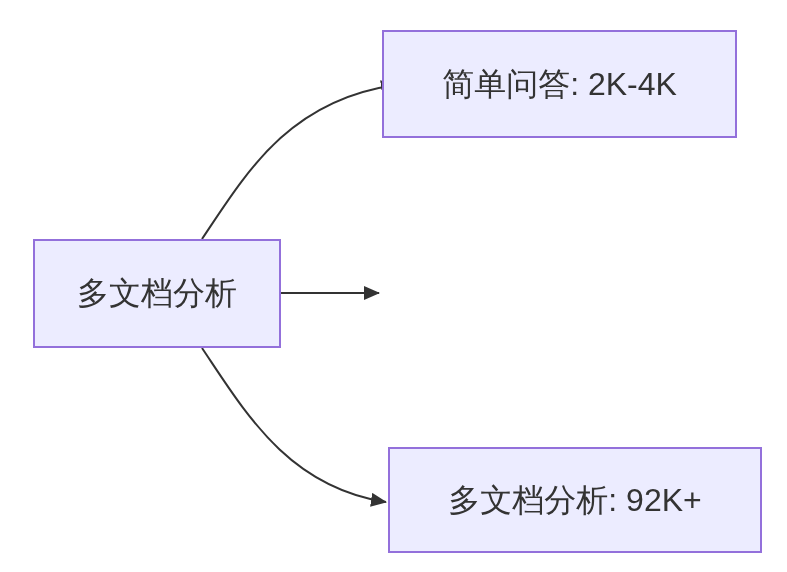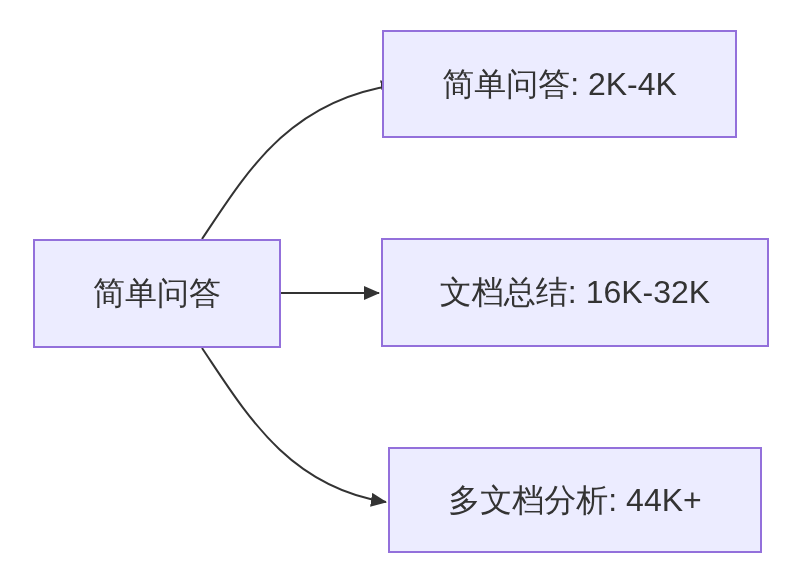--- a/index.html
+++ b/index.html
@@ -59,28 +59,25 @@
       <marker id="arrow" viewBox="0 0 16 14" refX="15" refY="7" markerWidth="16" markerHeight="14" orient="auto" markerUnits="userSpaceOnUse">
         <path class="arrowhead" d="M0,0 L16,7 L0,14 Z"></path>
       </marker>
     </defs>
     <path class="edge" d="M202,239 C245,175 288,100 396,85" marker-end="url(#arrow)"></path>
     <path class="edge" d="M281,293 L379,293" marker-end="url(#arrow)"></path>
     <path class="edge" d="M202,348 C245,412 288,487 386,502" marker-end="url(#arrow)"></path>
   </svg>
 
   <div class="node node-root">
-    <span>简单问答</span>
+    <span>多文档分析</span>
   </div>
 
   <div class="node node-simple-qa">
     <span>简单问答: 2K-4K</span>
   </div>
 
-  <div class="node node-doc-summary">
-    <span>文档总结: 16K-32K</span>
-  </div>
 
   <div class="node node-multi-doc">
-    <span>多文档分析: 44K+</span>
+    <span>多文档分析: 92K+</span>
   </div>
 
 </div>
 
 </body></html>

